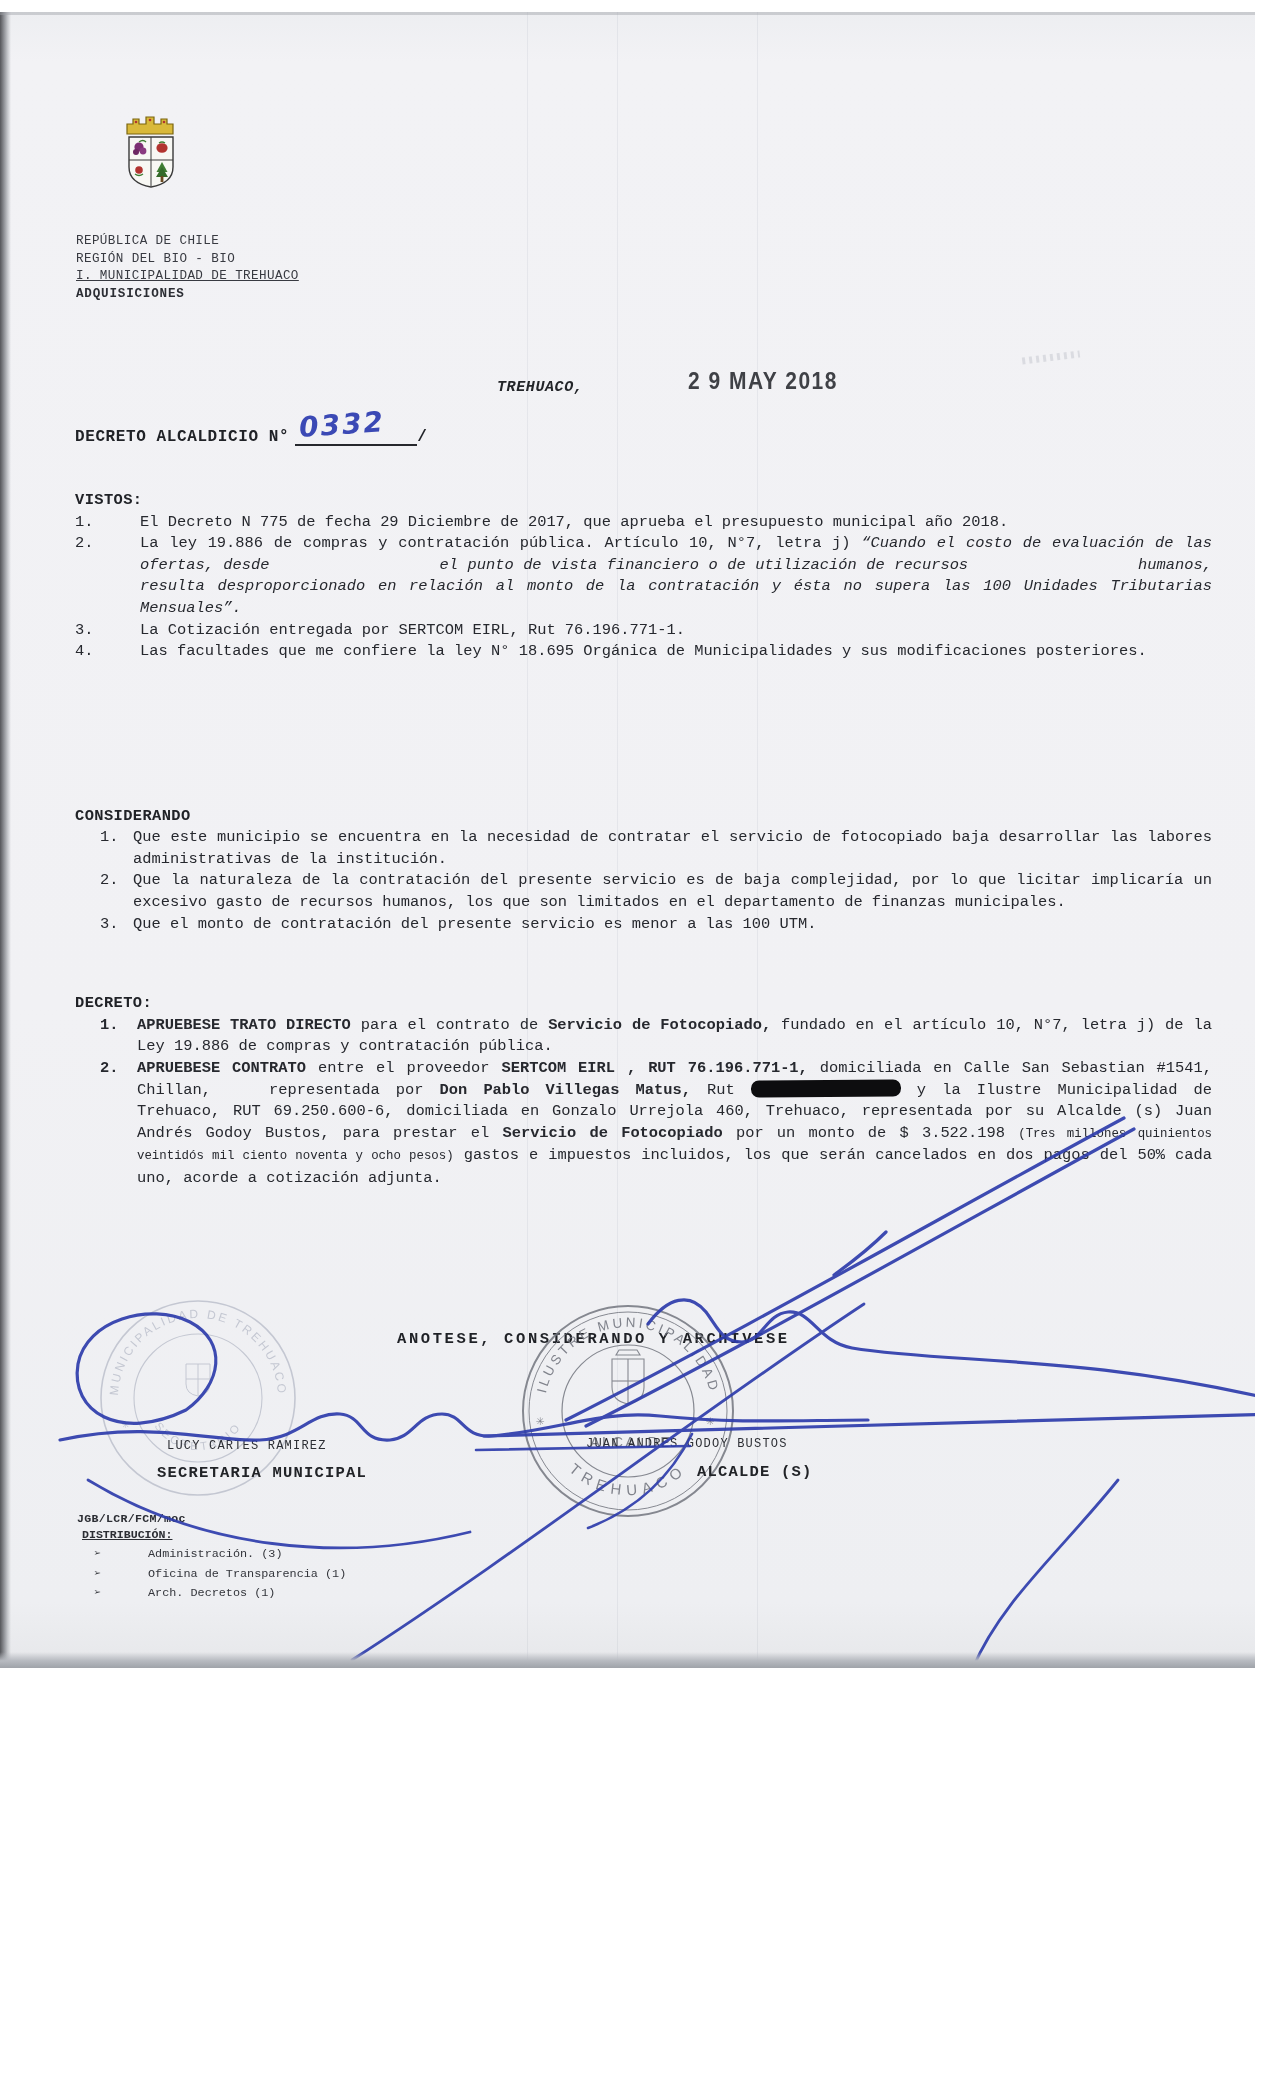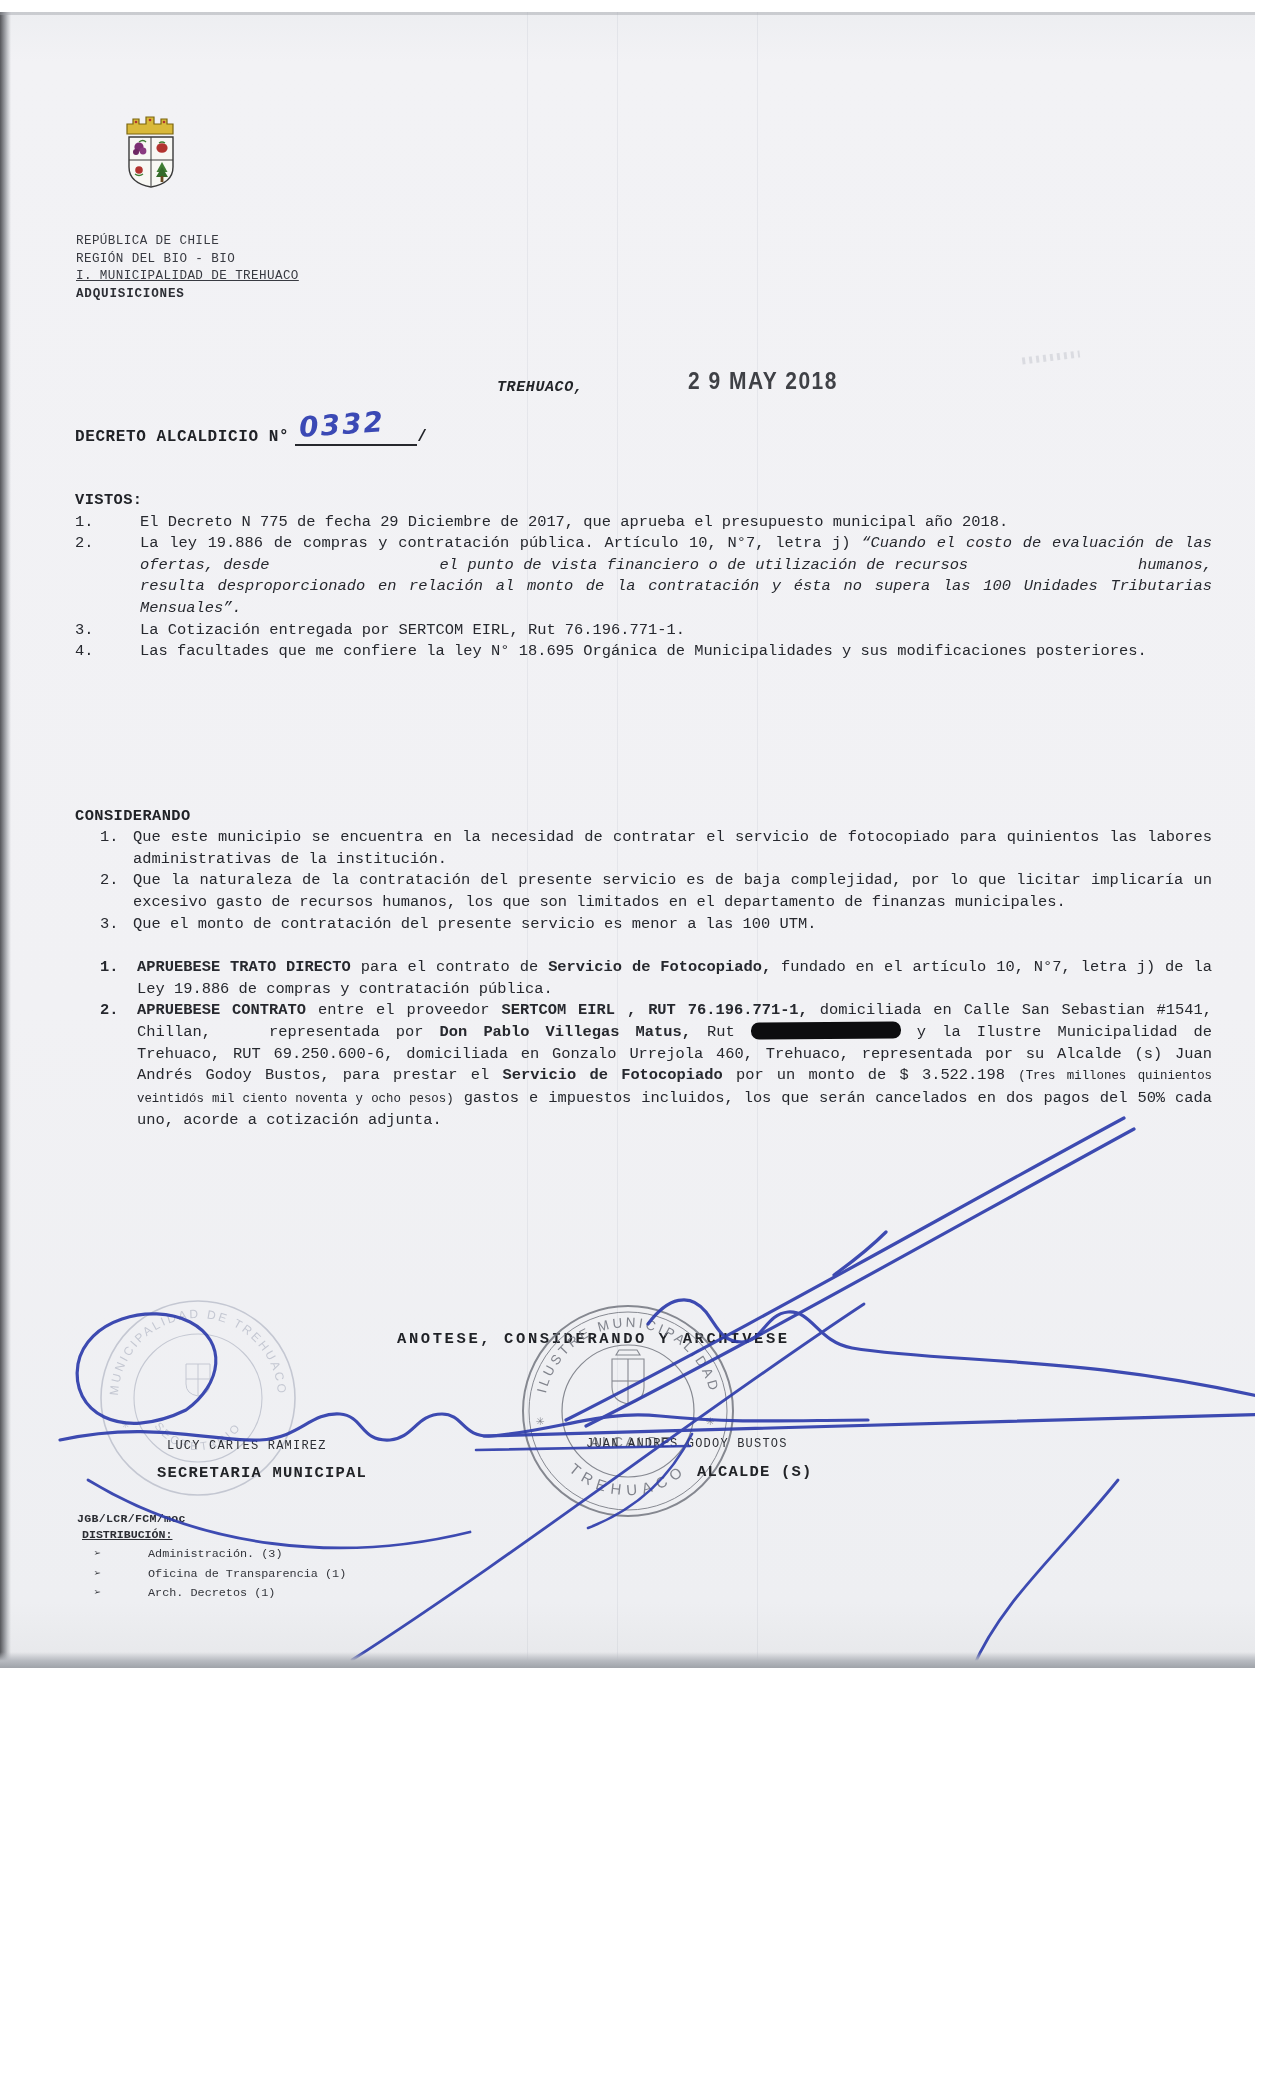--- a/index.html
+++ b/index.html
@@ -136,31 +136,32 @@
         </div>
         <div class="li">
           <span class="num">4.</span>
           <div class="body"><span class="">Las facultades que me confiere la ley N° 18.695 Orgánica de Municipalidades y sus modificaciones posteriores.</span></div>
         </div>
       </div>
     <div class="sec-title t-considerando">CONSIDERANDO</div>
     <div class="c-list">
         <div class="li">
           <span class="num">1.</span>
-          <div class="body"><span class="">Que este municipio se encuentra en la necesidad de contratar el servicio de fotocopiado para quinientos las labores administrativas de la institución.</span></div>
+          <div class="body"><span class="">Que este municipio se encuentra en la necesidad de contratar el servicio de fotocopiado baja desarrollar las labores administrativas de la institución.</span></div>
         </div>
         <div class="li">
           <span class="num">2.</span>
           <div class="body"><span class="">Que la naturaleza de la contratación del presente servicio es de baja complejidad, por lo que licitar implicaría un excesivo gasto de recursos humanos, los que son limitados en el departamento de finanzas municipales.</span></div>
         </div>
         <div class="li">
           <span class="num">3.</span>
           <div class="body"><span class="">Que el monto de contratación del presente servicio es menor a las 100 UTM.</span></div>
         </div>
       </div>
+    <div class="sec-title t-decreto">DECRETO:</div>
     <div class="d-list">
         <div class="li">
           <span class="num b">1.</span>
           <div class="body"><span class="b">APRUEBESE TRATO DIRECTO</span><span class=""> para el contrato de </span><span class="b">Servicio de Fotocopiado,</span><span class=""> fundado en el artículo 10, N°7, letra j) de la Ley 19.886 de compras y contratación pública.</span></div>
         </div>
         <div class="li">
           <span class="num b">2.</span>
           <div class="body"><span class="b">APRUEBESE CONTRATO</span><span class=""> entre el proveedor </span><span class="b">SERTCOM EIRL , RUT 76.196.771-1,</span><span class=""> domiciliada en Calle San Sebastian #1541, Chillan, </span><span class="gap" style="width: 42px;"></span><span class="">representada por </span><span class="b">Don Pablo Villegas Matus,</span><span class=""> Rut </span><span class="redact"></span><span class=""> y la Ilustre Municipalidad de Trehuaco, RUT 69.250.600-6, domiciliada en Gonzalo Urrejola 460, Trehuaco, representada por su Alcalde (s) Juan Andrés Godoy Bustos, para prestar el </span><span class="b">Servicio de Fotocopiado</span><span class=""> por un monto de $ 3.522.198 </span><span class="sm">(Tres millones quinientos veintidós mil ciento noventa y ocho pesos)</span><span class=""> gastos e impuestos incluidos, los que serán cancelados en dos pagos del 50% cada uno, acorde a cotización adjunta.</span></div>
         </div>
       </div>

